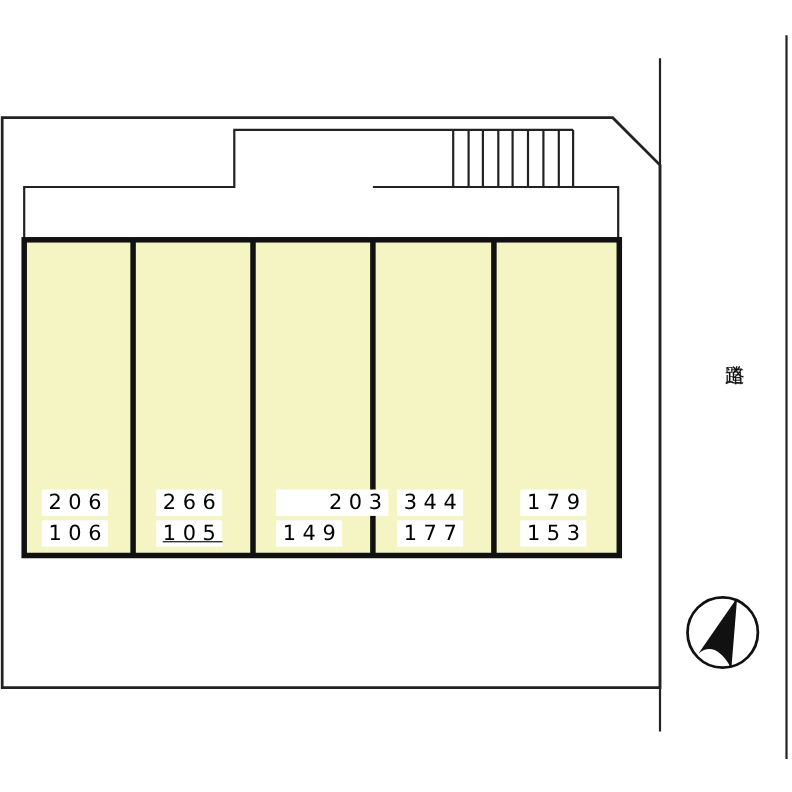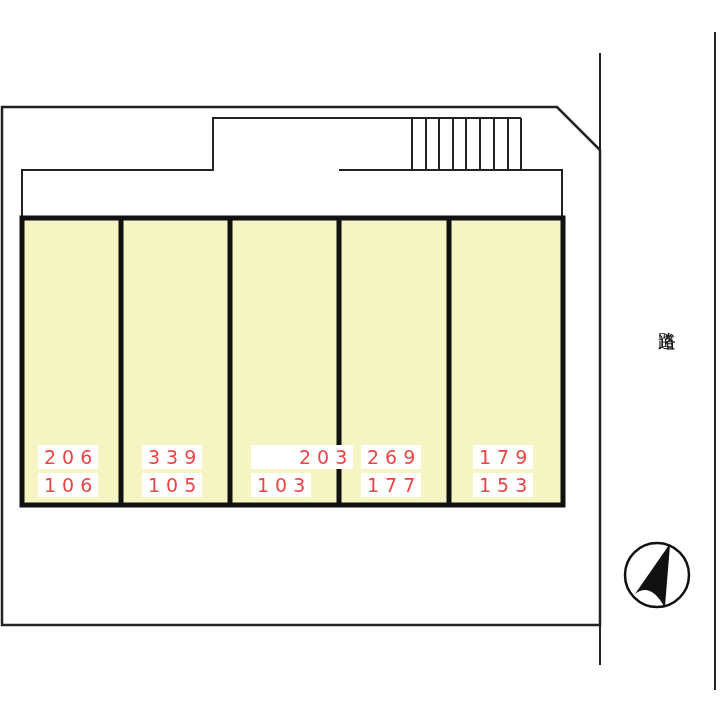--- a/index.html
+++ b/index.html
@@ -1,21 +1,21 @@
 <!DOCTYPE html>
 <html><head>
   <meta charset="utf-8">
   <style>
     html, body { margin: 0; padding: 0; background: #ffffff; }
     body { width: 720px; height: 720px; position: relative; overflow: hidden; font-family: "DejaVu Sans", sans-serif; }
     #plan { position: absolute; left: 0; top: 0; width: 720px; height: 720px; }
     .unit-label {
       position: absolute;
       background: #ffffff;
-      color: #ef4444;
+      color: #000000;
       font-family: "DejaVu Sans", sans-serif;
       font-size: 19px;
       letter-spacing: 6px;
       line-height: 22px;
       padding: 1px 0 1px 6px;
       text-align: center;
       white-space: nowrap;
     }
     .road-label {
       position: absolute;
@@ -66,25 +66,25 @@
   <g>
     <circle cx="657" cy="575" r="32" fill="#fff" stroke="#111" stroke-width="2.5"></circle>
     <path d="M669 545 L635 594 Q650 582 664 606 Z" fill="#111"></path>
     <line x1="669" y1="545" x2="664" y2="606" stroke="#111" stroke-width="2"></line>
   </g>
 </svg>
 
 <div class="unit-label" style="left:38px; top:445px;">206</div>
 <div class="unit-label" style="left:38px; top:473px;">106</div>
 
-<div class="unit-label" style="left:142px; top:445px;">339</div>
-<div class="unit-label" style="left:142px; top:473px;">105</div>
+<div class="unit-label" style="left:142px; top:445px;">266</div>
+<div class="unit-label" style="left:142px; top:473px;text-decoration:underline;">105</div>
 
 <div class="unit-label" style="left:251px; top:445px;padding-left:48px;">203</div>
-<div class="unit-label" style="left:251px; top:473px;">103</div>
+<div class="unit-label" style="left:251px; top:473px;">149</div>
 
-<div class="unit-label" style="left:361px; top:445px;">269</div>
+<div class="unit-label" style="left:361px; top:445px;">344</div>
 <div class="unit-label" style="left:361px; top:473px;">177</div>
 
 <div class="unit-label" style="left:473px; top:445px;">179</div>
 <div class="unit-label" style="left:473px; top:473px;">153</div>
 
 <div class="road-label">道路</div>
 
 </body></html>

